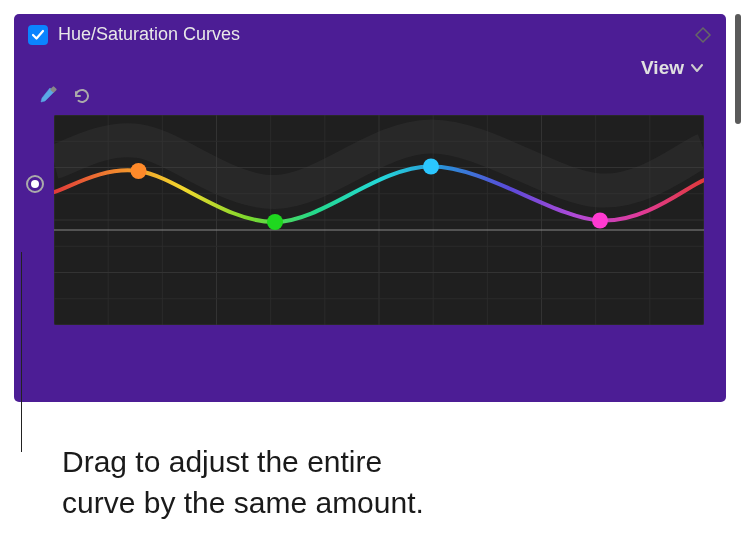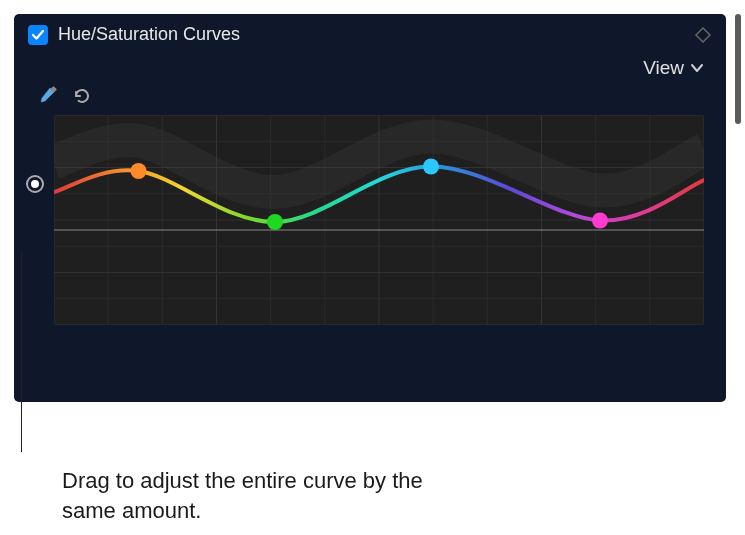--- a/index.html
+++ b/index.html
@@ -9,21 +9,21 @@
       width: 745px;
       height: 535px;
       position: relative;
     }
     .panel {
       position: absolute;
       top: 14px;
       left: 14px;
       width: 712px;
       height: 388px;
-      background: #0f172a;
+      background: #4c1d95;
       border-radius: 5px;
       overflow: hidden;
     }
     .panel-header {
       display: flex;
       align-items: center;
       padding: 10px 14px 6px 14px;
       gap: 10px;
     }
     .checkbox {
@@ -48,20 +48,21 @@
     }
     .keyframe-icon {
       color: #666;
     }
     .toolbar {
       display: flex;
       align-items: center;
       justify-content: flex-end;
       padding: 6px 22px 2px 8px;
       gap: 8px;
+      font-weight: bold;
     }
     .view-btn {
       color: #e0e0e0;
       font-size: 19px;
       display: flex;
       align-items: center;
       gap: 6px;
       cursor: pointer;
     }
     .chevron-down {
@@ -141,25 +142,24 @@
       left: 21px;
       top: 252px;
       width: 1px;
       height: 200px;
       background: #222;
     }
     .callout-text {
       position: absolute;
       left: 62px;
       top: 442px;
-      font-size: 22px;
+      font-size: 30px;
       color: #1a1a1a;
       line-height: 1.35;
       max-width: 380px;
-      margin-top: 24px;
     }
   </style>
 </head>
 <body>
 
 <div class="panel">
 
   <div class="panel-header">
     <div class="checkbox">
       <svg width="14" height="14" viewBox="0 0 14 14">

